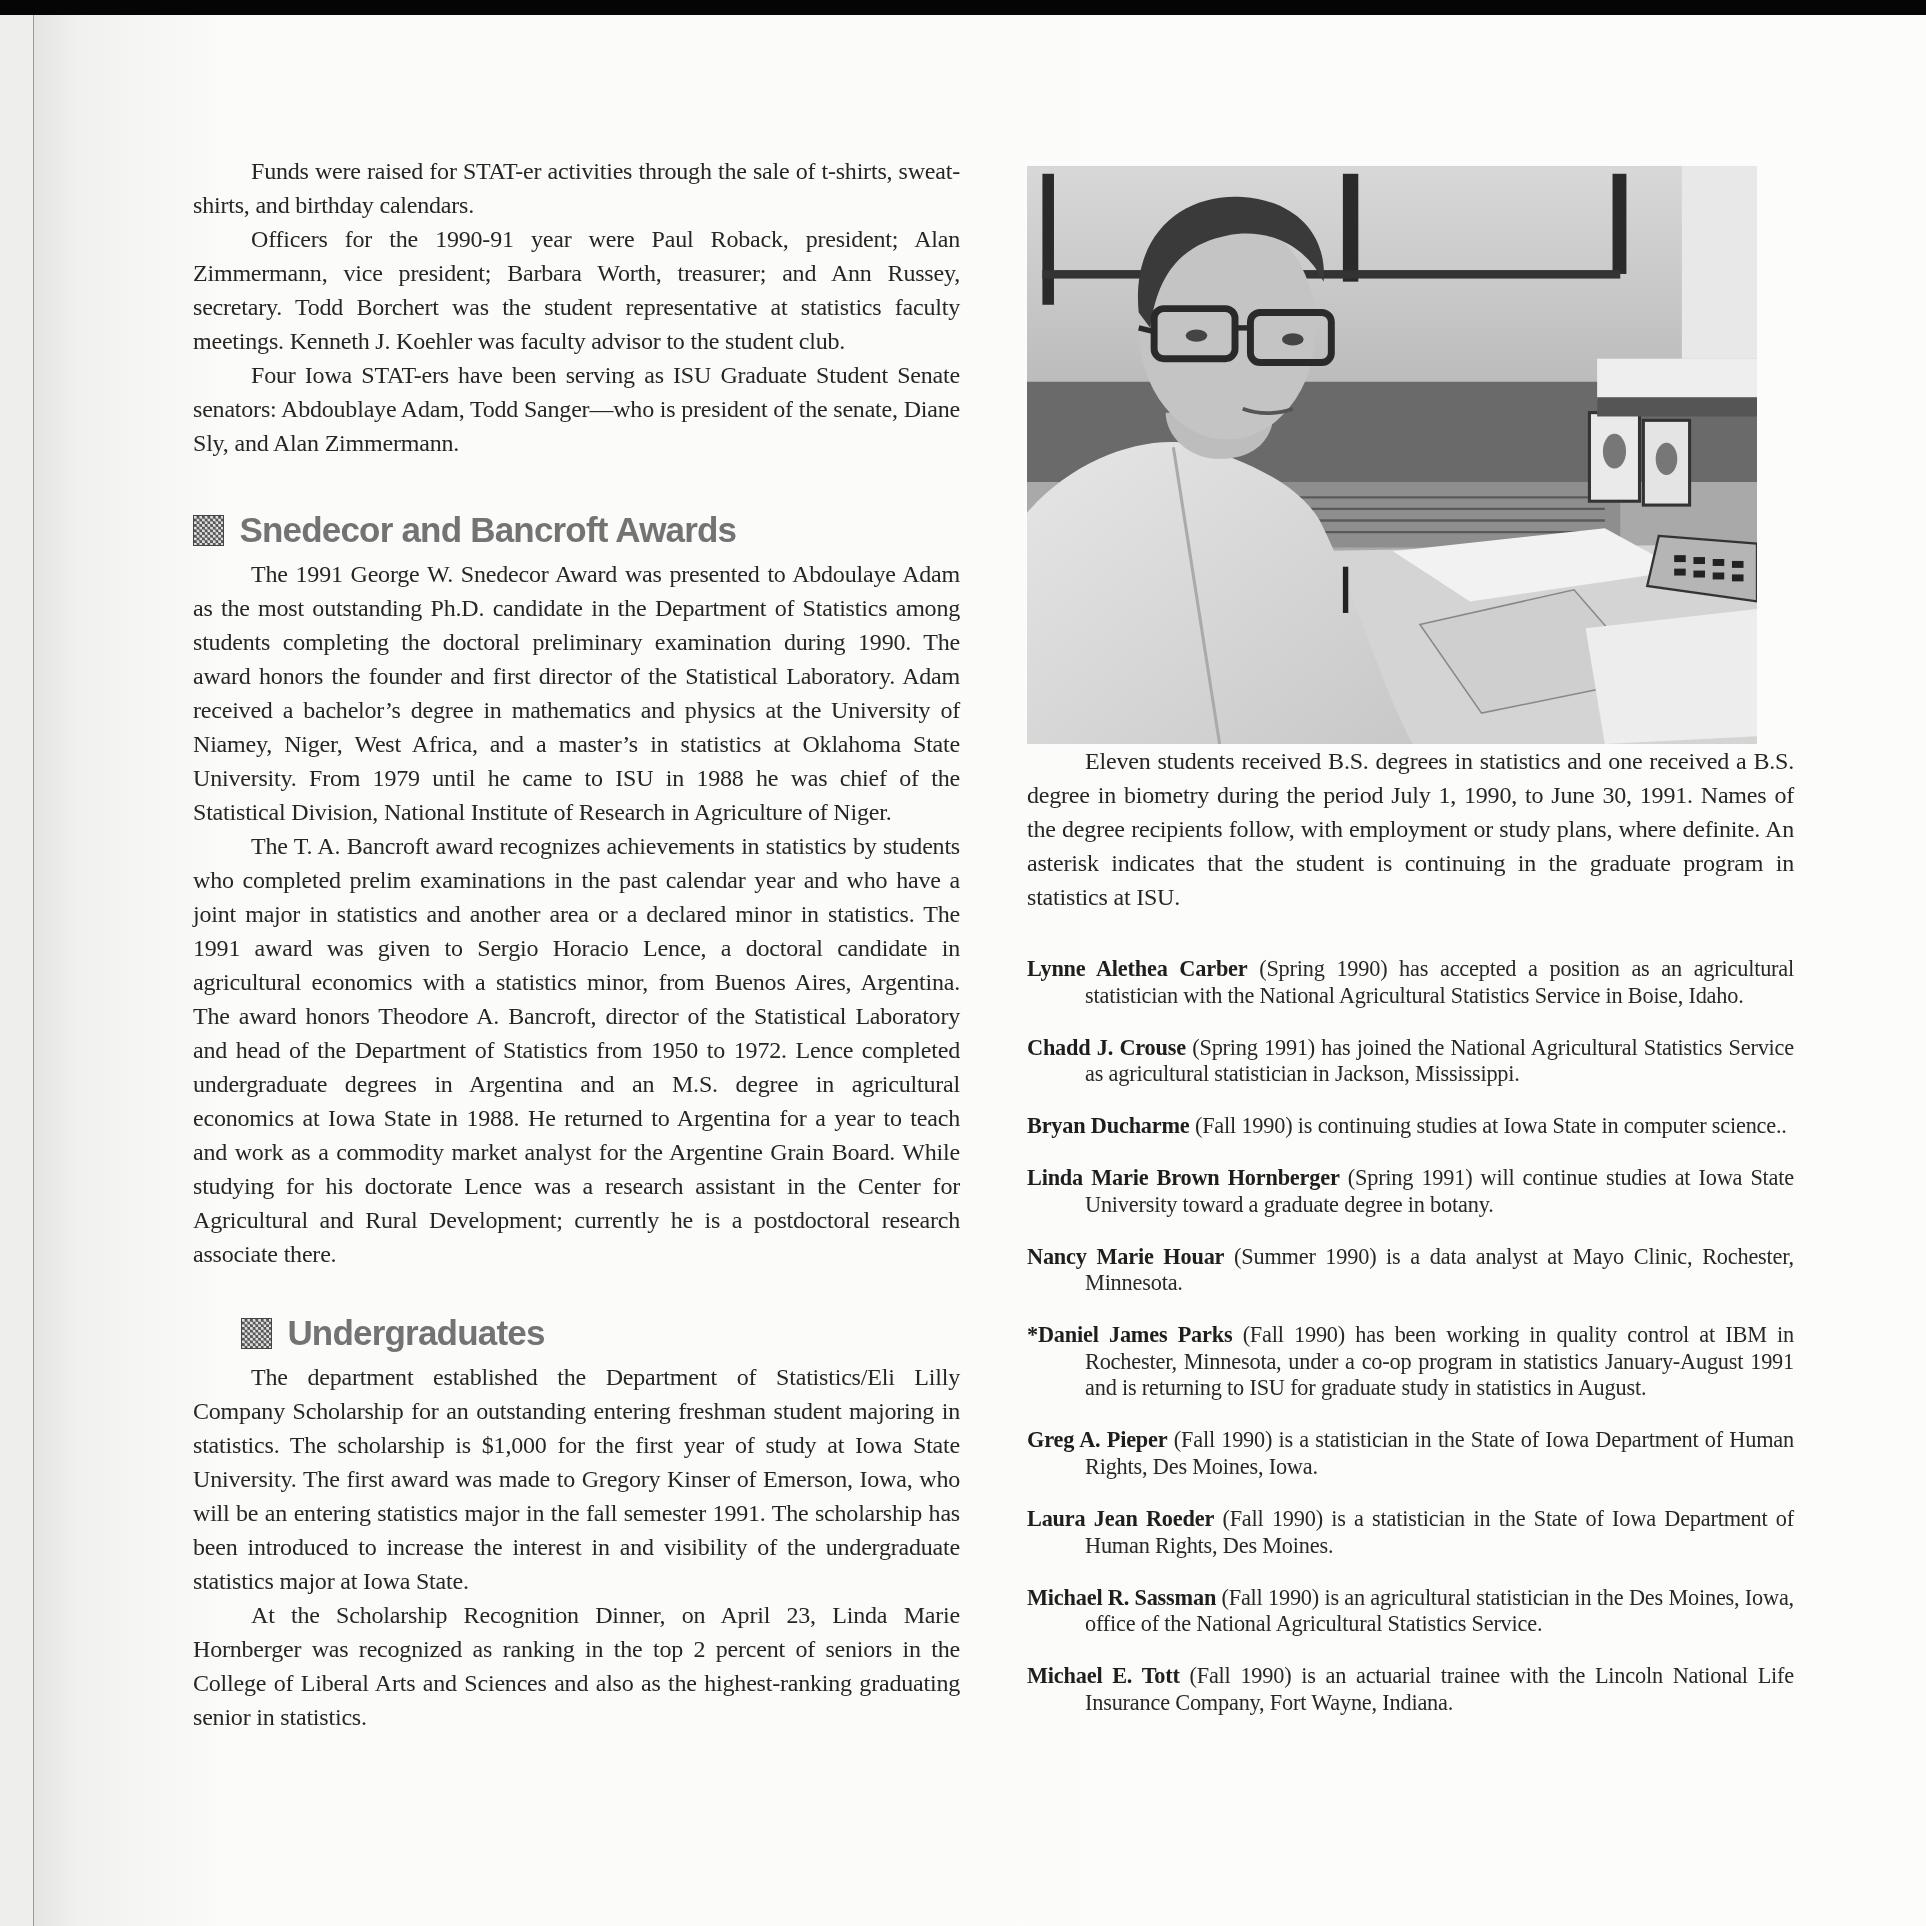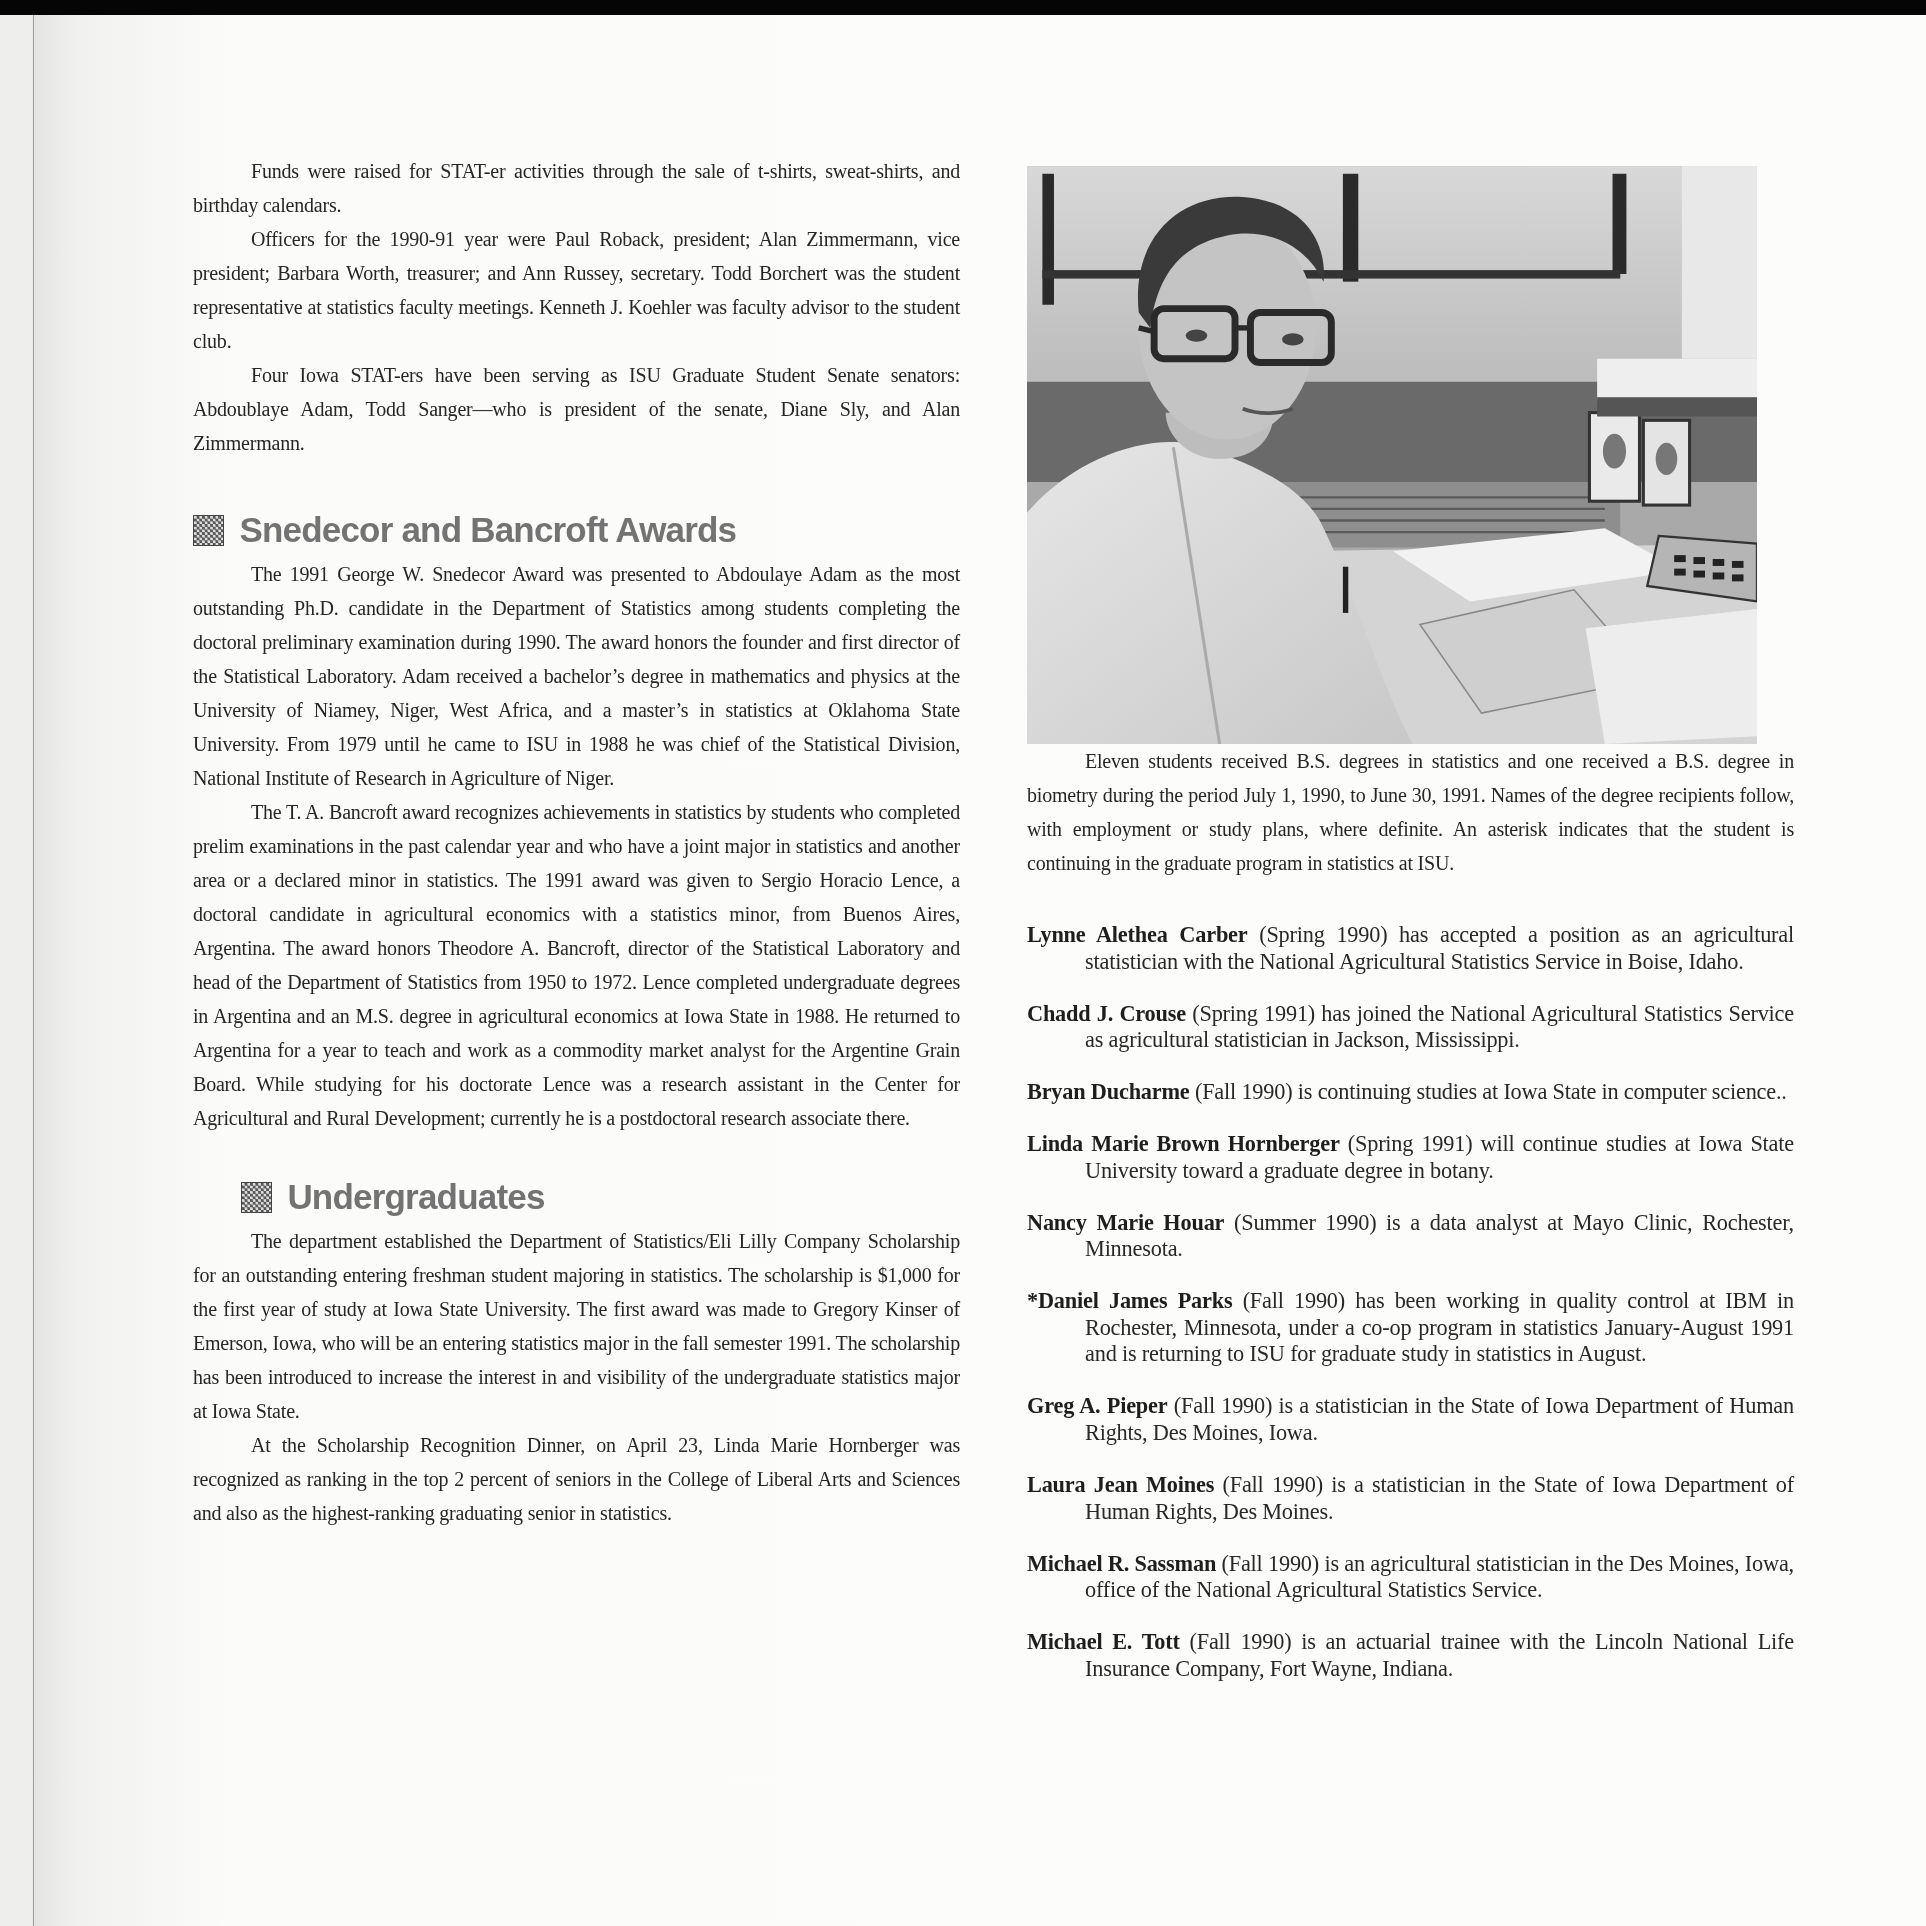--- a/index.html
+++ b/index.html
@@ -14,21 +14,21 @@
     position: absolute; left: 34px; top: 15.4px; width: 1911px; height: 2527px;
     background: linear-gradient(to right, #e4e4e2 0px, #f1f1ef 46px, #fbfbfa 193px, #fcfcfb 100%);
   }
   .left-margin { position: absolute; left: 0; top: 15.4px; width: 33px; height: 2527px; background: #eeeeec; border-right: 1.5px solid #9a9a98; }
 
   .col-left { position: absolute; left: 193px; top: 154px; width: 767px; }
   .col-right { position: absolute; left: 1027px; top: 166px; width: 767px; }
 
   .body-p {
     font-family: "Liberation Serif", "DejaVu Serif", serif;
-    font-size: 20px; line-height: 34px; margin: 0; text-align: justify;
+    font-size: 24px; line-height: 34px; margin: 0; text-align: justify;
     text-indent: 58px; color: #262626; letter-spacing: -0.2px;
   }
   .heading {
     display: flex; align-items: center; margin: 50px 0 7px 0;
   }
   .heading-icon {
     width: 31px; height: 31px; margin-right: 15.4px; border: 1.9px solid #444;
     box-sizing: border-box;
     background-color: #ddd;
     background-image:
@@ -169,19 +169,19 @@
   <p class="body-p">Eleven students received B.S. degrees in statistics and one received a B.S. degree in biometry during the period July 1, 1990, to June 30, 1991.  Names of the degree recipients follow, with employment or study plans, where definite.  An asterisk indicates that the student is continuing in the graduate program in statistics at ISU.</p>
 
   <div class="entries">
     <p class="entry"><span class="name">Lynne Alethea Carber</span><span> (Spring 1990) has accepted a position as an agricultural statistician with the National Agricultural Statistics Service in Boise, Idaho.</span></p>
     <p class="entry"><span class="name">Chadd J. Crouse</span><span> (Spring 1991) has joined the National Agricultural Statistics Service as agricultural statistician in Jackson, Mississippi.</span></p>
     <p class="entry"><span class="name">Bryan Ducharme</span><span> (Fall 1990) is continuing studies at Iowa State in computer science..</span></p>
     <p class="entry"><span class="name">Linda Marie Brown Hornberger</span><span> (Spring 1991) will continue studies at Iowa State University toward a graduate degree in botany.</span></p>
     <p class="entry"><span class="name">Nancy Marie Houar</span><span> (Summer 1990) is a data analyst at Mayo Clinic, Rochester, Minnesota.</span></p>
     <p class="entry"><span class="name">*Daniel James Parks</span><span> (Fall 1990) has been working in quality control at IBM in Rochester, Minnesota, under a co-op program in statistics January-August 1991 and is returning to ISU for graduate study in statistics in August.</span></p>
     <p class="entry"><span class="name">Greg A. Pieper</span><span> (Fall 1990) is a statistician in the State of Iowa Department of Human Rights, Des Moines, Iowa.</span></p>
-    <p class="entry"><span class="name">Laura Jean Moines</span><span> (Fall 1990) is a statistician in the State of Iowa Department of Human Rights, Des Moines.</span></p>
+    <p class="entry"><span class="name">Laura Jean Roeder</span><span> (Fall 1990) is a statistician in the State of Iowa Department of Human Rights, Des Moines.</span></p>
     <p class="entry"><span class="name">Michael R. Sassman</span><span> (Fall 1990) is an agricultural statistician in the Des Moines, Iowa, office of the National Agricultural Statistics Service.</span></p>
     <p class="entry"><span class="name">Michael E. Tott</span><span> (Fall 1990) is an actuarial trainee with the Lincoln National Life Insurance Company, Fort Wayne, Indiana.</span></p>
 
   </div>
 </div>
 
 
 </body></html>

